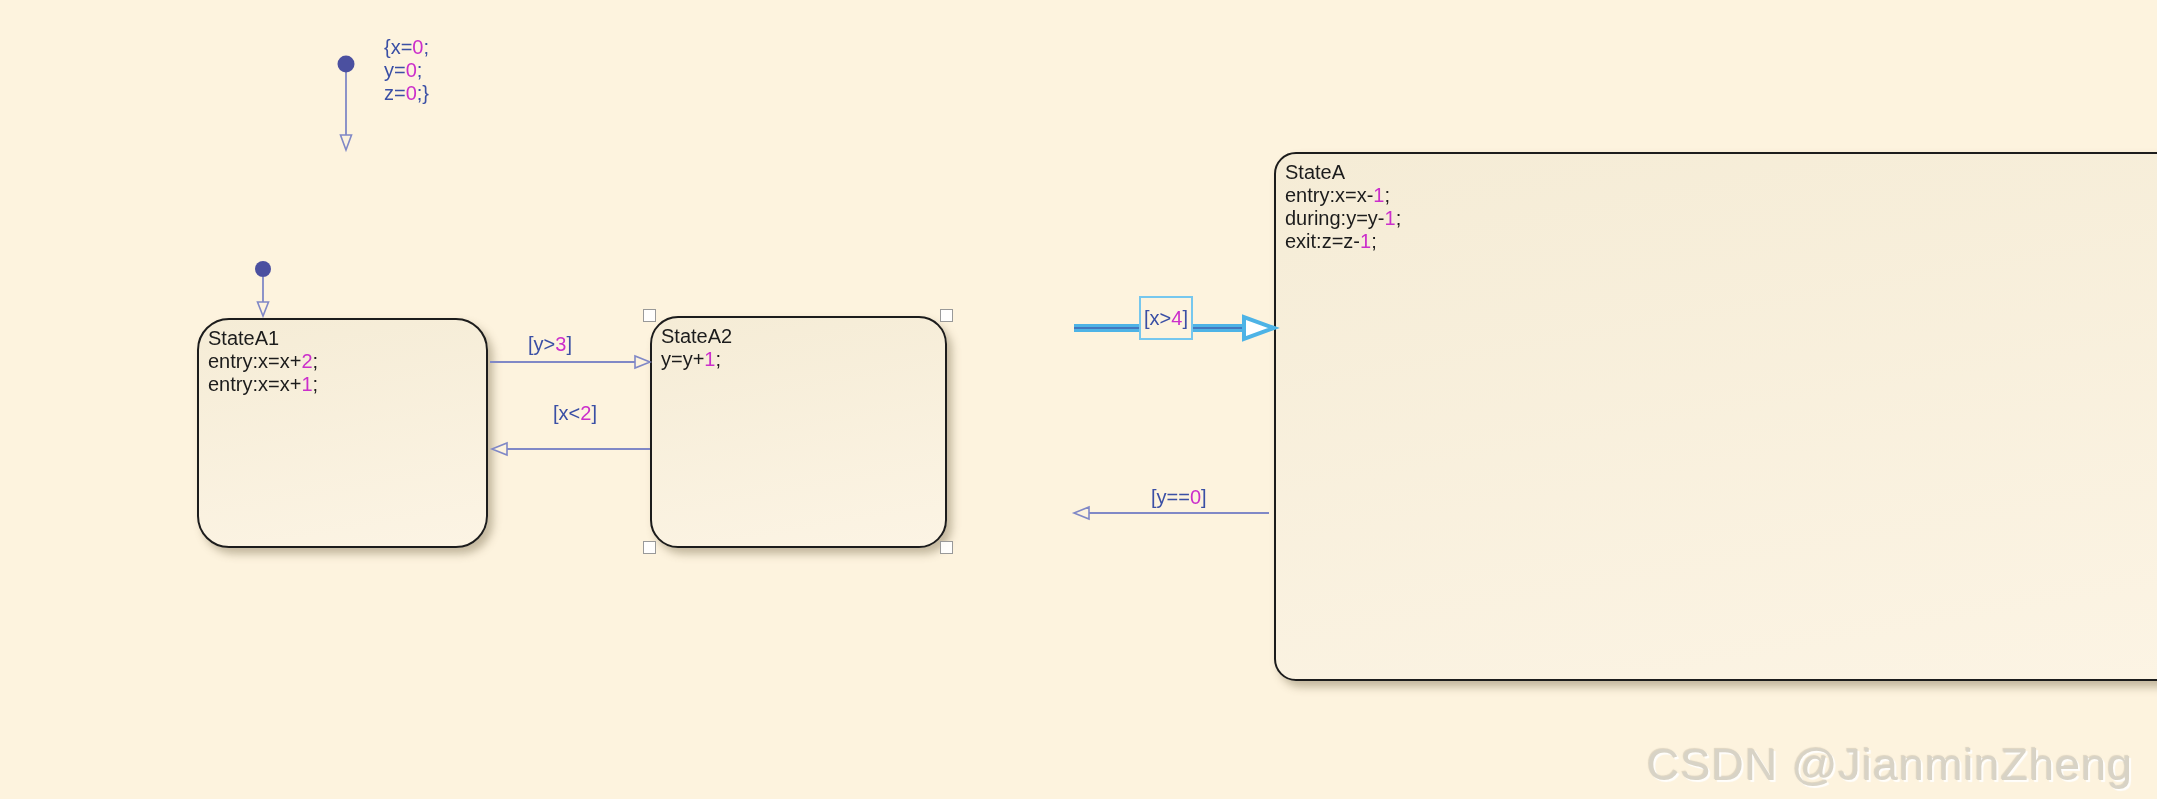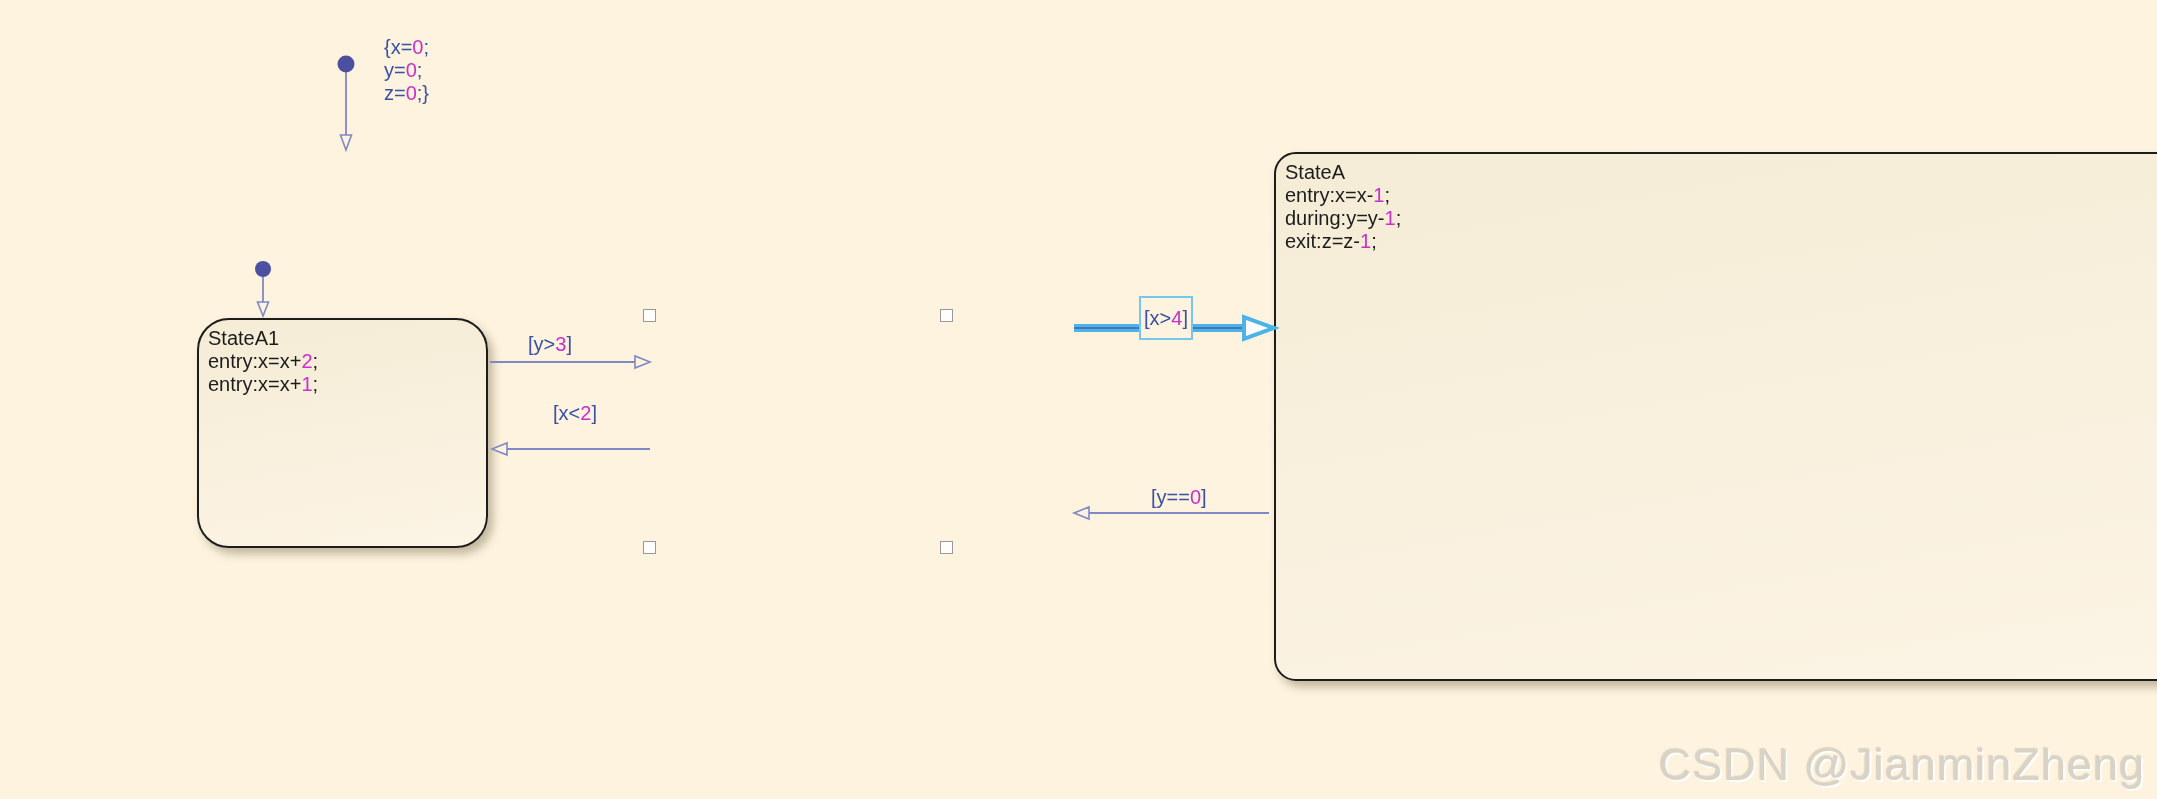--- a/index.html
+++ b/index.html
@@ -45,35 +45,38 @@
     background:var(--background);
     padding:8px 3px;
     font-size:20px;line-height:24px;color:var(--transition-text);white-space:pre;
   }
   .handle{
     position:absolute;width:13px;height:13px;box-sizing:border-box;
     border:1.5px solid var(--handle-border);background:rgba(255,255,255,0.92);
   }
   svg.overlay{position:absolute;left:0;top:0;}
   .watermark{
-    position:absolute;right:12px;bottom:8px;
+    position:absolute;right:24px;bottom:8px;
     font-size:45px;letter-spacing:1px;color:var(--watermark);
     text-shadow:2px 2px 1px rgba(255,255,255,0.9), -1px -1px 1px rgba(165,158,140,0.35);
   }
 </style>
 </head>
 <body>
 
 <div class="canvas">
 
 
   <div class="state" style="left:197px;top:318px;width:291px;height:230px;border-radius:32px;">
     <div class="state-text"><div><span>StateA1</span></div><div><span>entry:x=x+</span><span class="num">2</span><span>;</span></div><div><span>entry:x=x+</span><span class="num">1</span><span>;</span></div></div>
   </div>
 
+  <div class="state" style="left:650px;top:316px;width:297px;height:232px;border-radius:28px;">
+    <div class="state-text"><div><span>StateA2</span></div><div><span>y=y+</span><span class="num">1</span><span>;</span></div></div>
+  </div>
 
   <div class="state" style="left:1274px;top:152px;width:930px;height:529px;border-radius:22px;">
     <div class="state-text"><div><span>StateA</span></div><div><span>entry:x=x-</span><span class="num">1</span><span>;</span></div><div><span>during:y=y-</span><span class="num">1</span><span>;</span></div><div><span>exit:z=z-</span><span class="num">1</span><span>;</span></div></div>
   </div>
 
   <div class="handle" style="left:643px;top:309px;"></div>
   <div class="handle" style="left:940px;top:309px;"></div>
   <div class="handle" style="left:643px;top:541px;"></div>
   <div class="handle" style="left:940px;top:541px;"></div>
 

